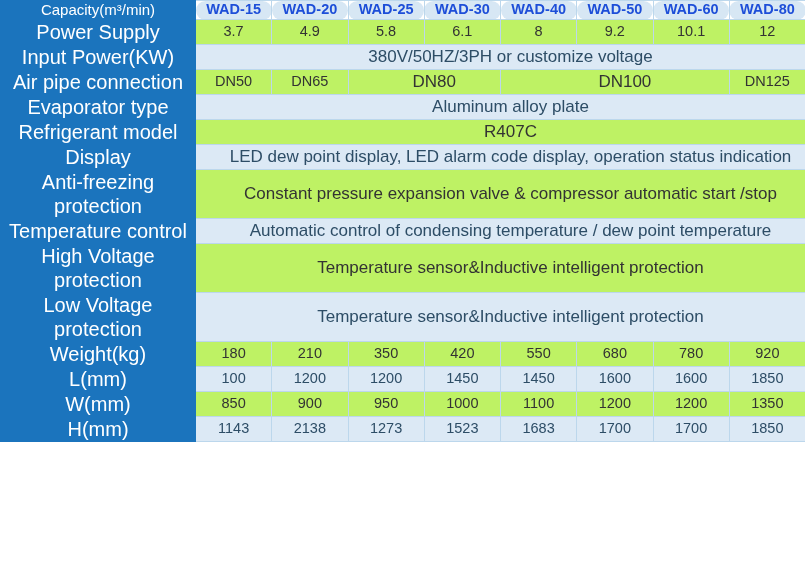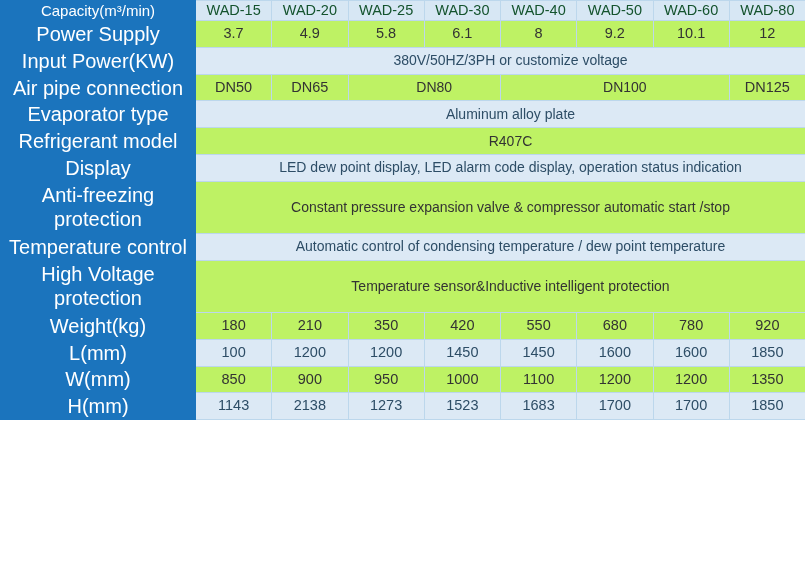--- a/index.html
+++ b/index.html
@@ -38,33 +38,34 @@
     color: #ffffff;
     font-size: 20px;
     border-color: #1b74bd;
     border-right: 1px solid #1b74bd;
   }
   #spec-table tr.header td.label {
     font-size: 15px;
   }
   #spec-table td.head {
     background: #d7e7f4;
-    color: #14532d;
+    color: #1d4ed8;
     font-size: 14.5px;
-    font-weight: normal;
+    font-weight: bold;
+    border-radius: 12px;
   }
   #spec-table td.tint {
     background: #dce9f5;
     color: #2d4d66;
   }
   #spec-table td.plain {
     background: #bef264;
   }
   #spec-table td.wide {
-    font-size: 14px;
+    font-size: 17px;
     padding-left: 24px;
   }
 </style>
 </head>
 <body>
 
 <table id="spec-table">
   <colgroup>
     <col class="label-col">
     <col class="data-col">
@@ -129,20 +130,24 @@
       </tr>
       <tr>
         <td class="label">Temperature control</td>
         <td class="tint wide" colspan="8">Automatic control of condensing temperature / dew point temperature</td>
       </tr>
       <tr>
         <td class="label">High Voltage protection</td>
         <td class="plain wide" colspan="8">Temperature sensor&amp;Inductive intelligent protection</td>
       </tr>
       <tr>
+        <td class="label">Low Voltage protection</td>
+        <td class="tint wide" colspan="8">Temperature sensor&amp;Inductive intelligent protection</td>
+      </tr>
+      <tr>
         <td class="label">Weight(kg)</td>
         <td class="plain">180</td>
         <td class="plain">210</td>
         <td class="plain">350</td>
         <td class="plain">420</td>
         <td class="plain">550</td>
         <td class="plain">680</td>
         <td class="plain">780</td>
         <td class="plain">920</td>
       </tr>

